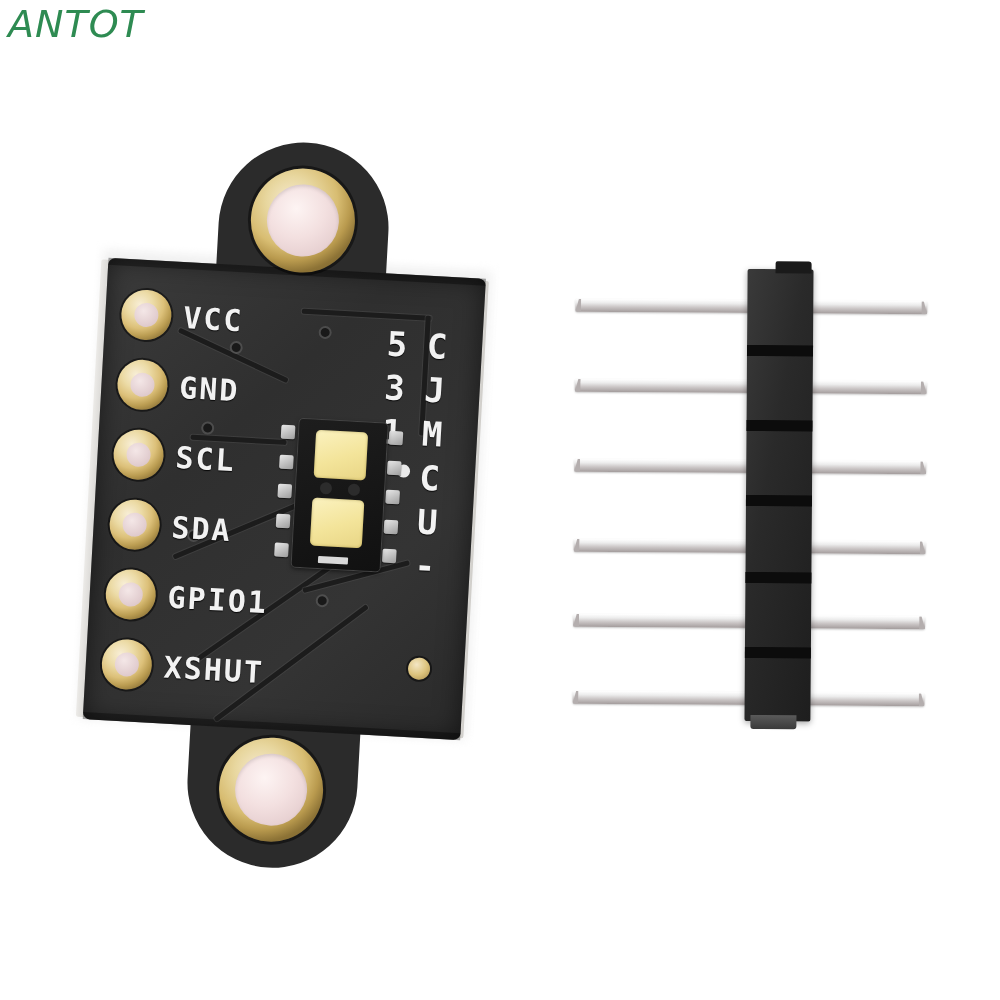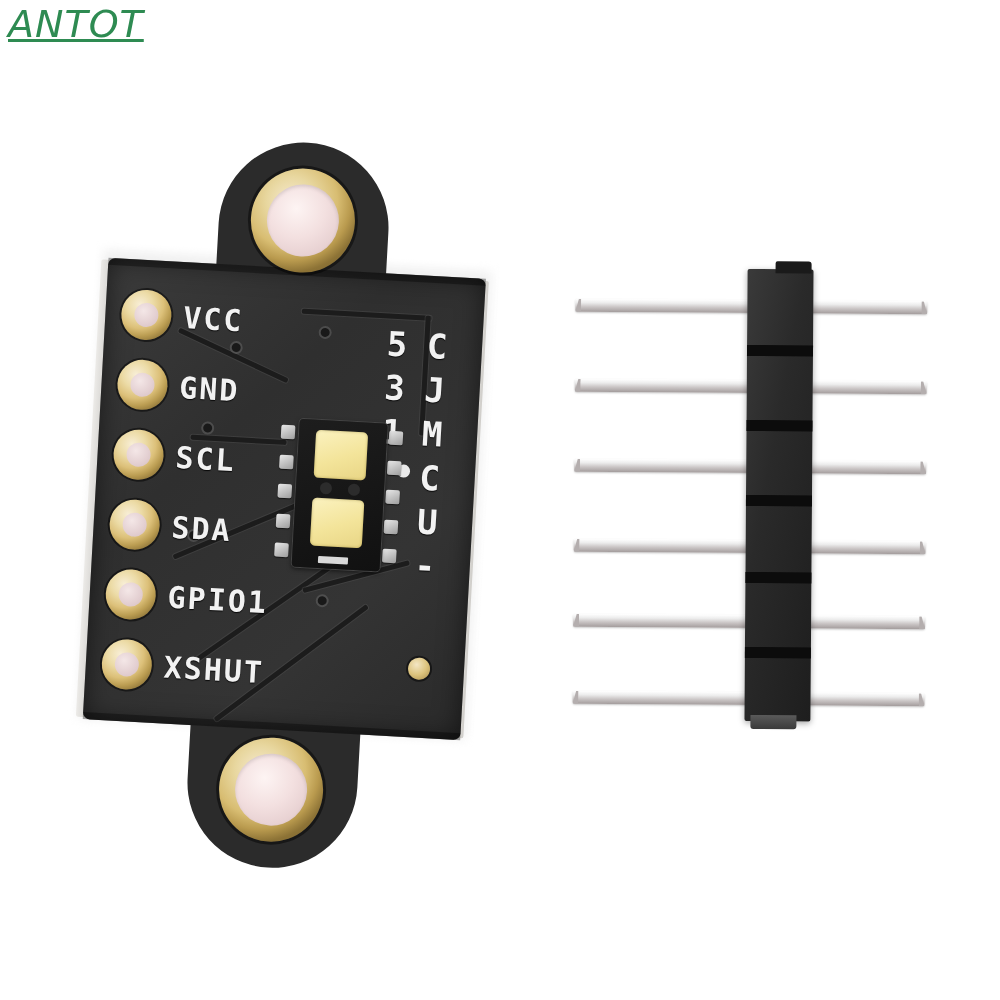--- a/index.html
+++ b/index.html
@@ -20,21 +20,20 @@
     position: absolute;
     left: 8px;
     top: 2px;
     font-family: "DejaVu Sans", sans-serif;
     font-size: 38px;
     font-style: italic;
     font-weight: 500;
     letter-spacing: 1px;
     color: #2e8b52;
     user-select: none;
-    text-decoration: underline;
   }
 
   
   #pcb-module {
     position: absolute;
     left: 95px;
     top: 140px;
     width: 380px;
     height: 730px;
     transform: rotate(3.2deg);

